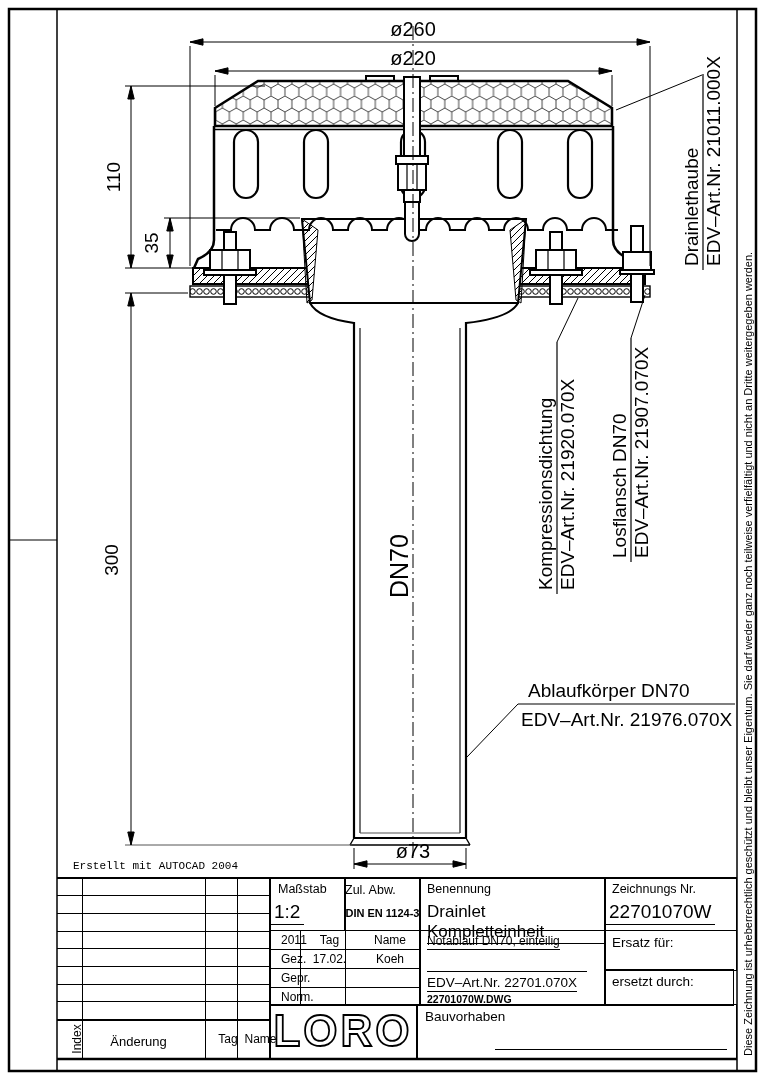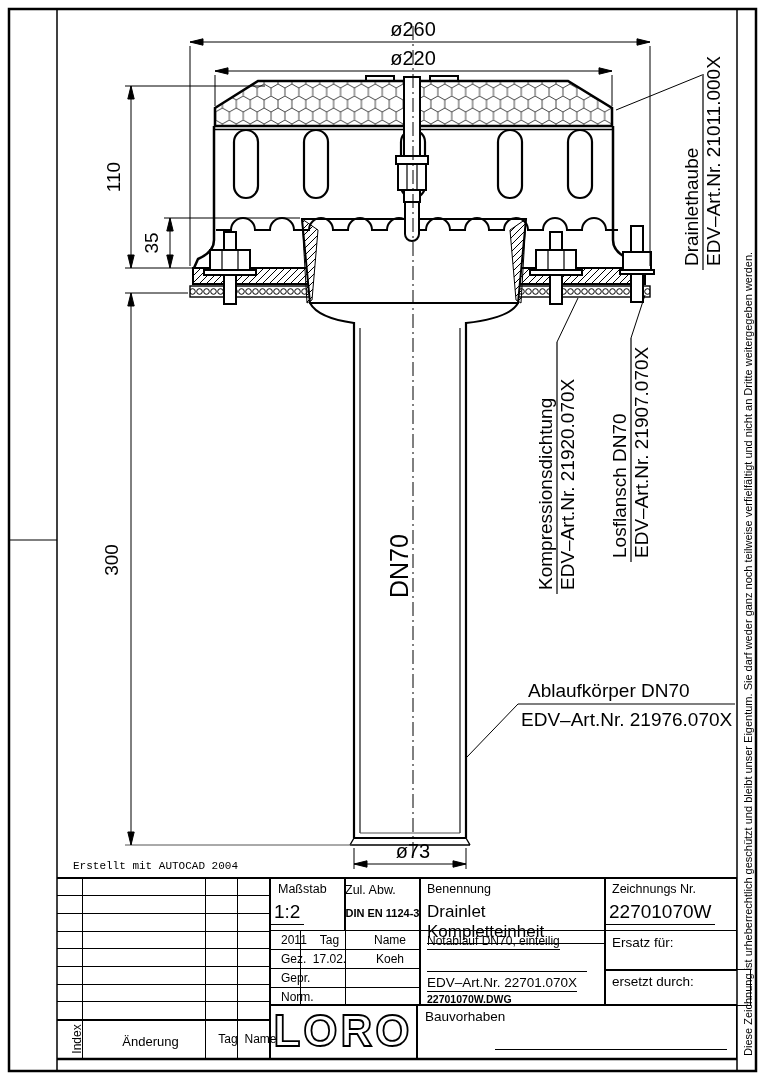--- a/index.html
+++ b/index.html
@@ -212,21 +212,21 @@
   <div class="hline" style="left:57px;top:913px;width:213px"></div>
   <div class="hline" style="left:57px;top:931px;width:213px"></div>
   <div class="hline" style="left:57px;top:948px;width:213px"></div>
   <div class="hline" style="left:57px;top:966px;width:213px"></div>
   <div class="hline" style="left:57px;top:984px;width:213px"></div>
   <div class="hline" style="left:57px;top:1001px;width:213px"></div>
   <div class="hline" style="left:57px;top:1019px;width:213px;border-top-width:2px"></div>
   <div class="cell" style="left:57px;top:1019px;width:25px;height:40px">
     <span style="transform:rotate(-90deg);font-size:12px">Index</span>
   </div>
-  <div class="cell" style="left:82px;top:1019px;width:123px;height:45px;font-size:13px">Änderung</div>
+  <div class="cell" style="left:70px;top:1019px;width:123px;height:45px;font-size:13px">Änderung</div>
   <div class="cell" style="left:205px;top:1019px;width:32px;height:40px">Tag</div>
   <div class="cell" style="left:237px;top:1019px;width:33px;height:40px">Name</div>
 </div>
 
 <div class="box" style="left:269px;top:878px;width:77px;height:53px">
   <div class="lbl" style="position:absolute;left:8px;top:3px">Maßstab</div>
   <div style="position:absolute;left:0;right:0;top:22px;text-align:left">
     <span class="und big">1:2</span>
   </div>
 </div>
@@ -271,21 +271,21 @@
   <div class="hline" style="left:7px;top:40px;width:160px"></div>
   <div style="position:absolute;left:7px;top:44px;font-size:13.5px">
     <span style="border-bottom:1.5px solid #000;padding-bottom:1px">EDV–Art.Nr. 22701.070X</span>
   </div>
   <div style="position:absolute;left:7px;top:62px;font-size:10.5px;font-weight:bold">22701070W.DWG</div>
 </div>
 
 <div class="box" style="left:604px;top:930px;width:133px;height:41px">
   <div style="position:absolute;left:7px;top:4px;font-size:13.5px">Ersatz für:</div>
 </div>
-<div class="box" style="left:604px;top:969px;width:147px;height:37px">
+<div class="box" style="left:604px;top:969px;width:130px;height:37px">
   <div style="position:absolute;left:7px;top:4px;font-size:13.5px">ersetzt durch:</div>
 </div>
 
 <div class="box" style="left:416px;top:1004px;width:321px;height:56px">
   <div style="position:absolute;left:8px;top:4px;font-size:13.5px">Bauvorhaben</div>
   <div class="hline" style="left:78px;top:44px;width:232px"></div>
 </div>
 <div class="box" style="left:269px;top:1004px;width:149px;height:56px">
   <svg width="146" height="53">
     <text x="73" y="41" text-anchor="middle" font-size="44" font-weight="bold" letter-spacing="3" fill="none" stroke="#000" stroke-width="1.8">LORO</text>

